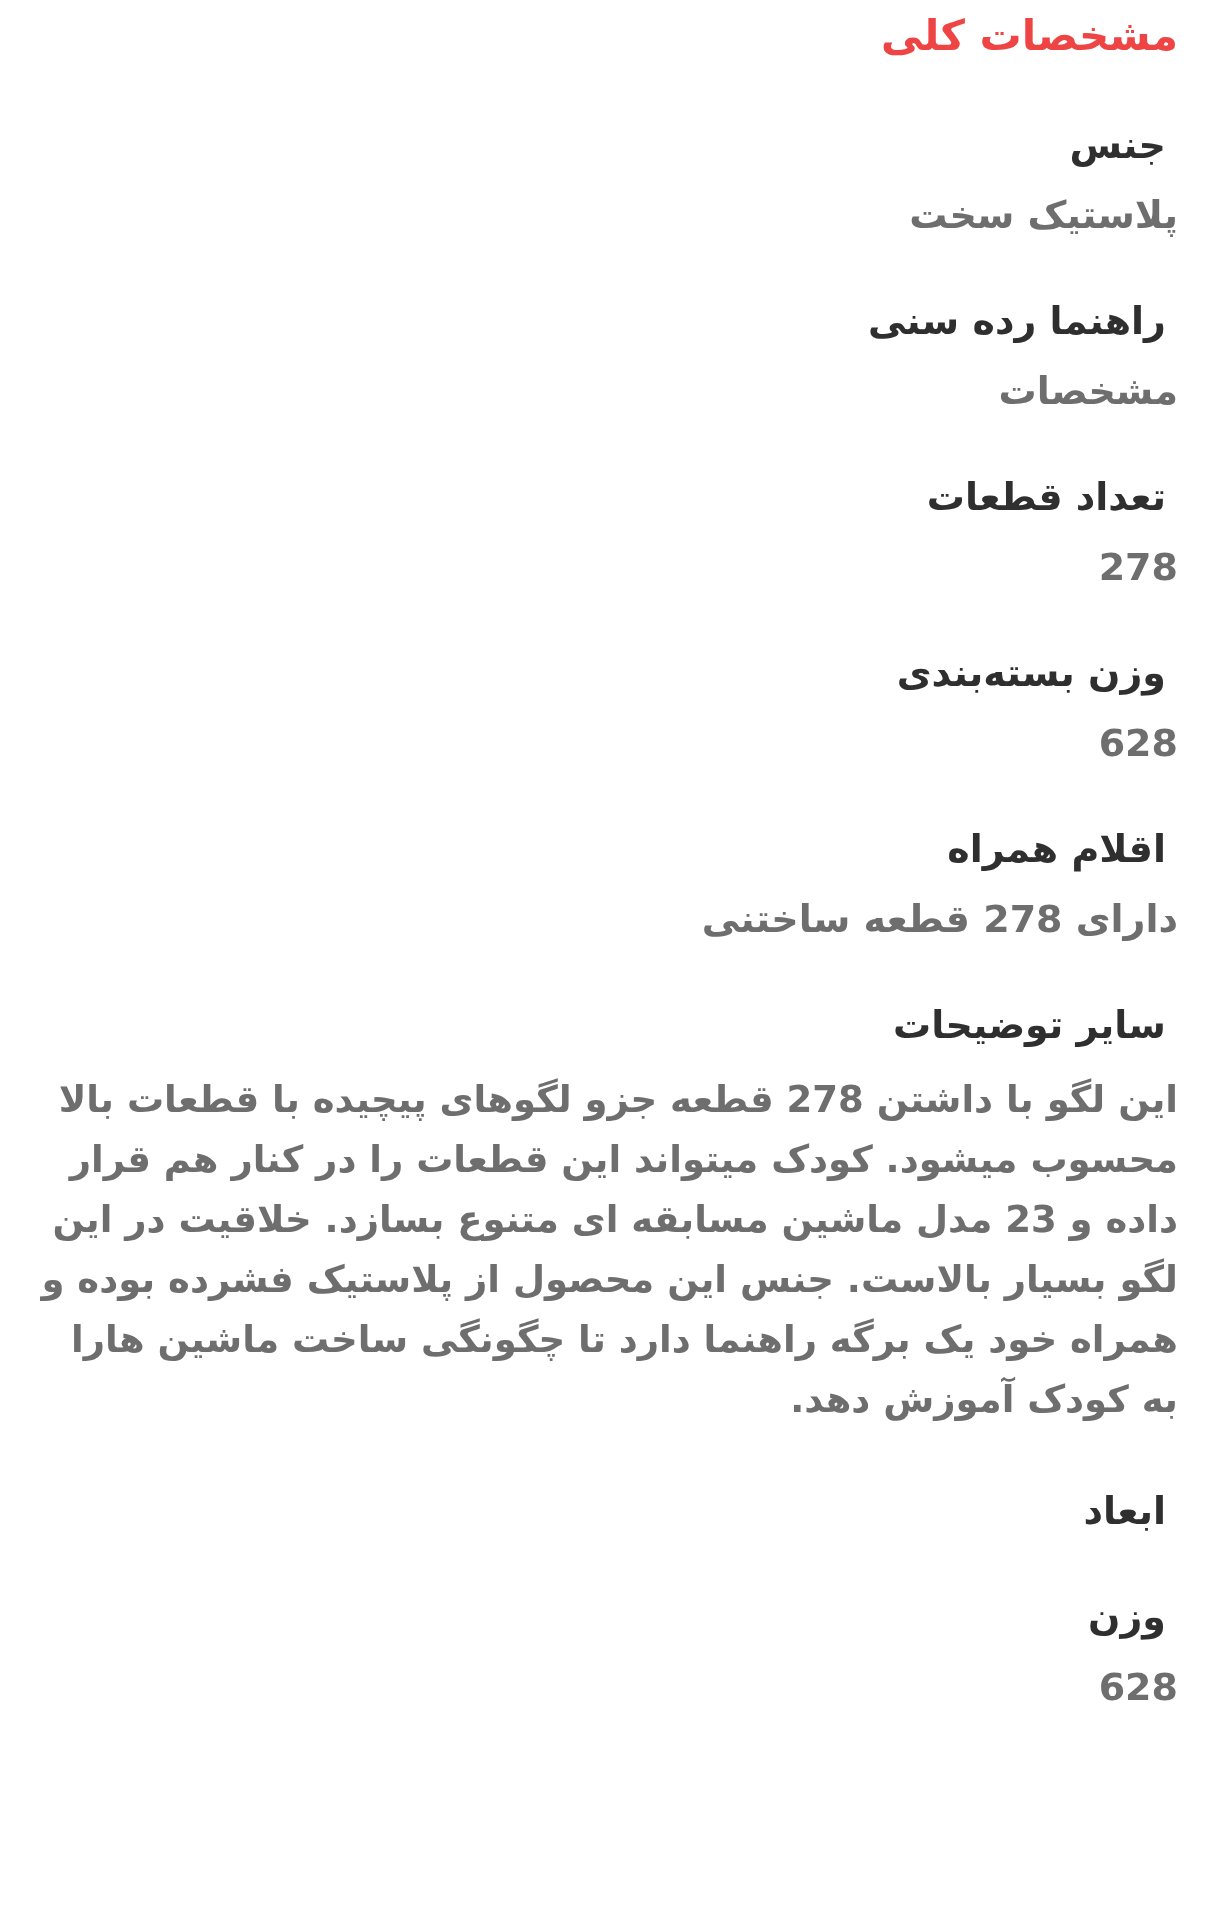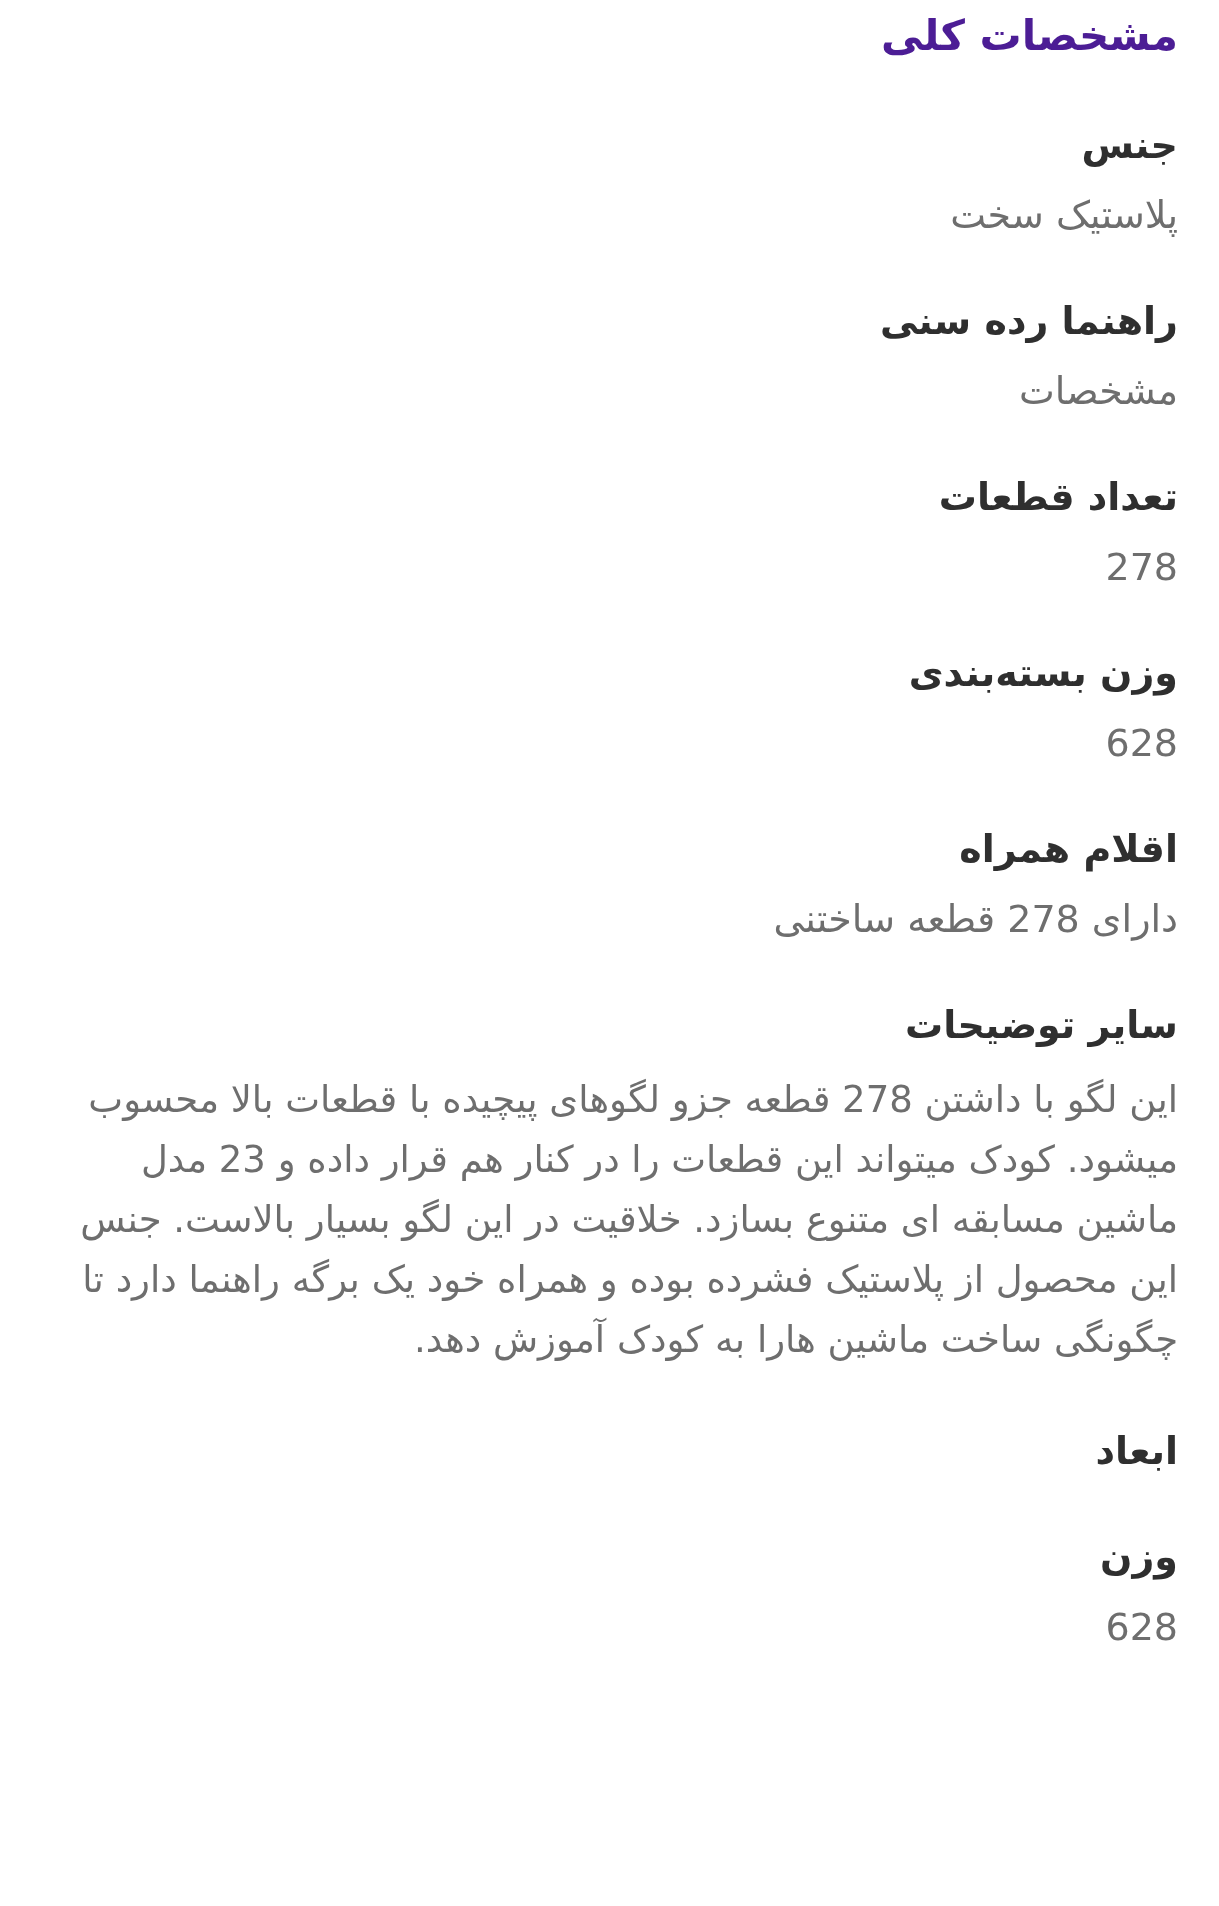--- a/index.html
+++ b/index.html
@@ -16,40 +16,40 @@
     text-align: right;
     font-family: "DejaVu Sans", sans-serif;
     background: #ffffff;
     overflow: hidden;
   }
   .page-title {
     margin: 0;
     font-size: 42px;
     font-weight: 700;
     line-height: 56px;
-    color: #4c1d95;
+    color: #ef4444;
   }
   .spec-list {
     margin: 0;
     padding: 0;
   }
   .spec-item {
     margin-top: 56px;
   }
   .spec-label {
-    margin: 0;
+    margin: 12px;
     font-size: 38px;
     font-weight: 700;
     line-height: 50px;
     color: #2f2f2f;
   }
   .spec-value {
     margin: 20px 0 0 0;
     font-size: 38px;
-    font-weight: 400;
+    font-weight: 700;
     line-height: 50px;
     color: #6e6e6e;
     unicode-bidi: plaintext;
     text-align: right;
   }
   .spec-item--description .spec-value {
     font-size: 37px;
     line-height: 60px;
   }
 </style>

